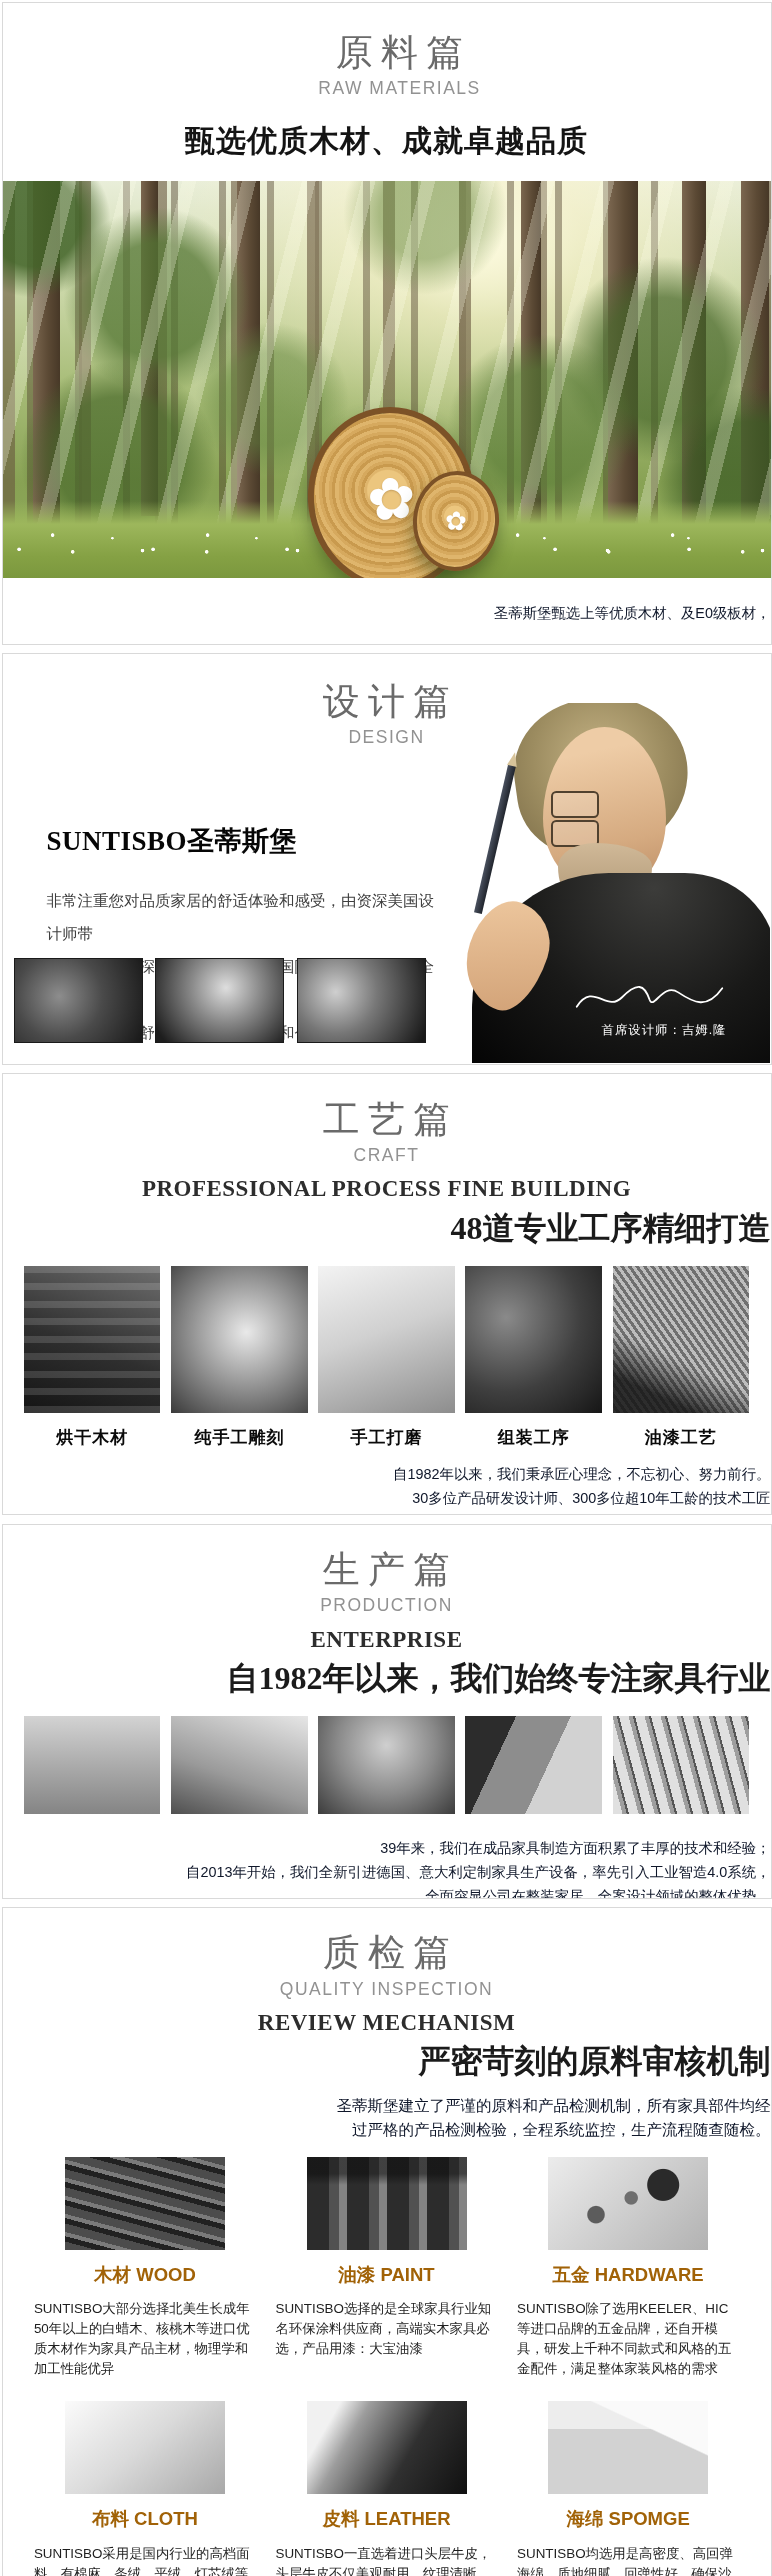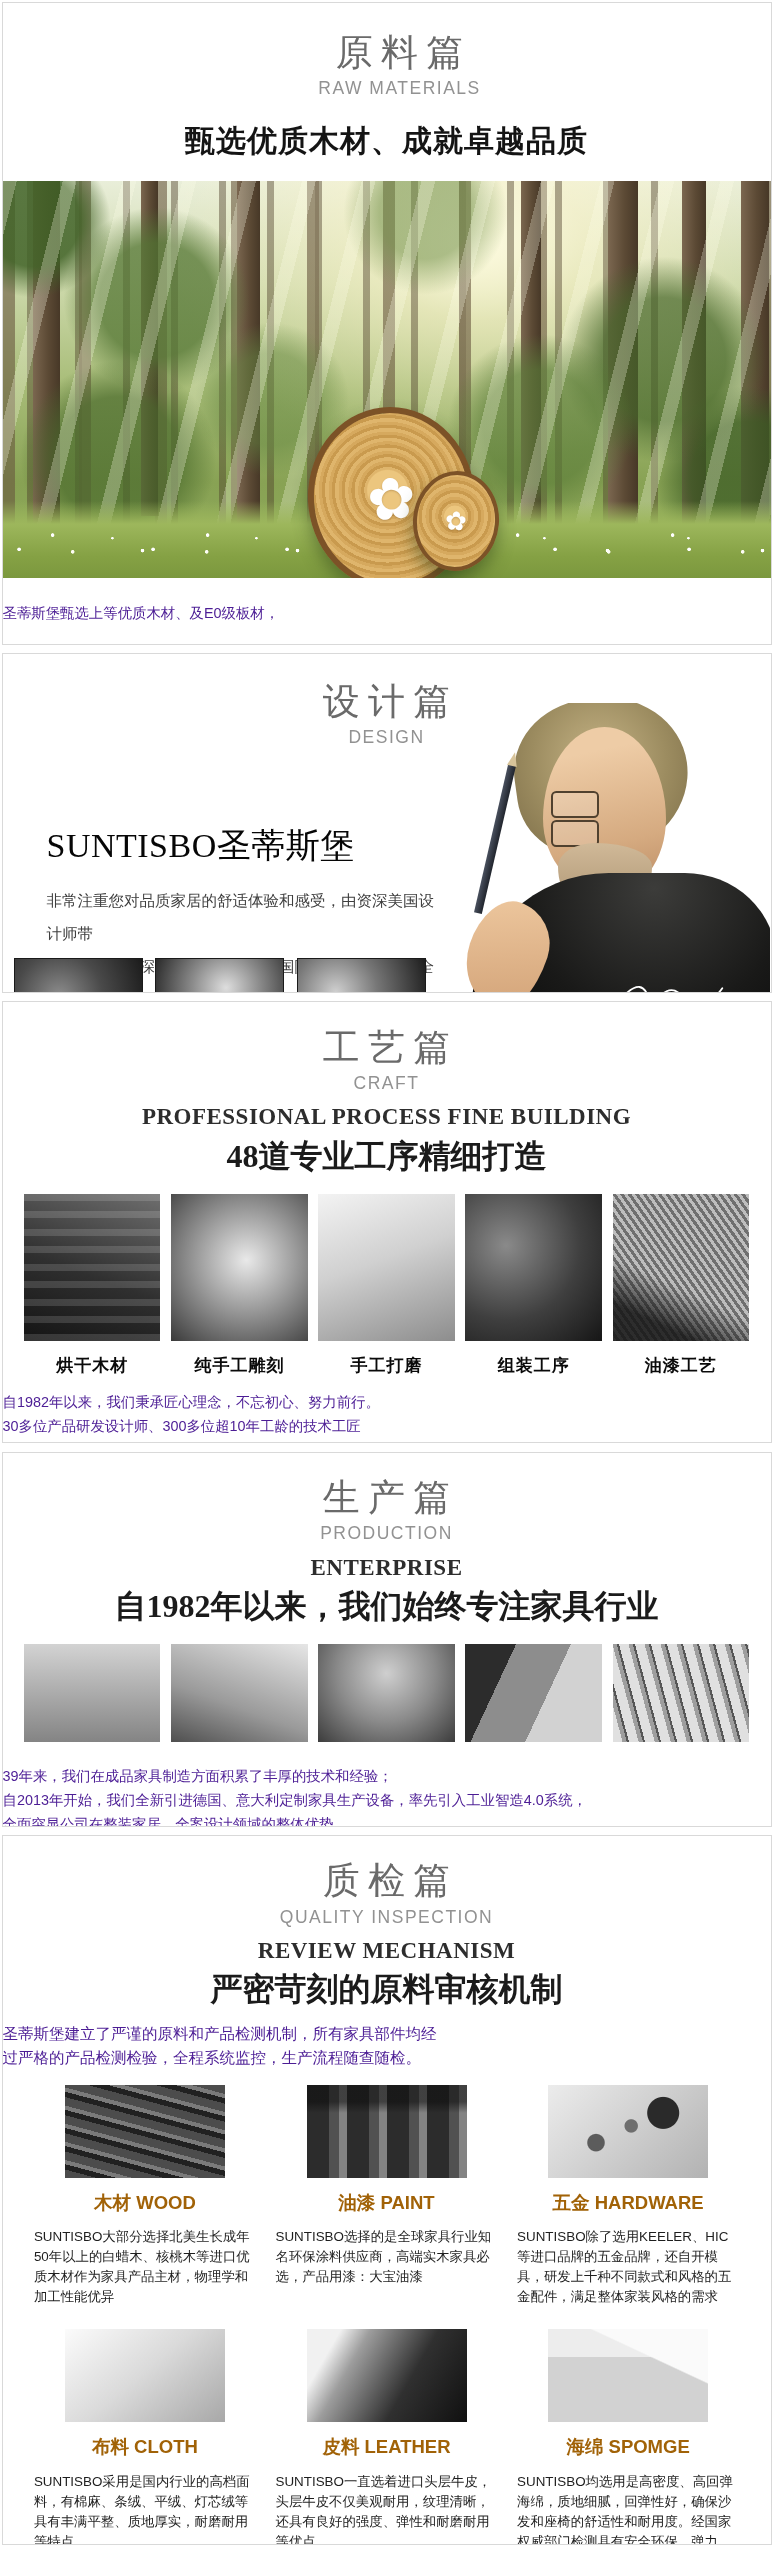--- a/index.html
+++ b/index.html
@@ -10,31 +10,31 @@
     -webkit-font-smoothing:antialiased;
   }
   .serif { font-family:"Liberation Serif","DejaVu Serif",serif; }
 
   
   .card {
     position:relative; margin:0 1.5px 8.2px 1.5px; background:#fff;
     border:1px solid #d9d9d9; box-sizing:border-box; overflow:hidden;
   }
   #card-raw        { height:643px; margin-top:2.1px; }
-  #card-design     { height:340px; }
+  #card-design     { height:412px; }
   #card-craft      { height:442px; }
   #card-production { height:375px; }
   #card-quality    { height:710px; }
 
   .sec-head { text-align:center; }
   .t-cn { font-size:37px; color:#6a6a6a; letter-spacing:8.2px; padding-left:8.2px; line-height:1.3; }
   .t-en { font-size:17.5px; color:#929292; letter-spacing:1.5px; margin-top:1px; }
   .sub-en   { text-align:center; font-weight:bold; font-size:23px; color:#2d2d2d; letter-spacing:0.5px; }
-  .headline { text-align:center; font-weight:bold; font-size:32px; color:#1b1b1b; margin-top:4.1px; }
-  .para { text-align:left; font-size:14.4px; color:#4c1d95; line-height:23px; }
+  .headline { text-align:right; font-weight:bold; font-size:32px; color:#1b1b1b; margin-top:4.1px; }
+  .para { text-align:right; font-size:14.4px; color:#0f172a; line-height:23px; }
 
   
   #card-raw .sec-head { padding-top:26px;padding-left:26px; }
   .raw-headline { text-align:center; font-weight:bold; font-size:30px; color:#141414; letter-spacing:1px; margin-top:21.6px; }
   .forest { position:relative; margin-top:19.6px; height:397px; overflow:hidden;
     background:
       radial-gradient(ellipse at 62% 16%, rgba(255,252,225,.95) 0%, rgba(255,246,205,.55) 16%, rgba(255,255,255,0) 46%),
       linear-gradient(180deg,#e9eed9 0%,#cdd9ab 26%,#a7bc77 52%,#88a254 76%,#8fab5b 100%);
   }
   .far-trunks { position:absolute; inset:0; opacity:.8;
@@ -105,21 +105,21 @@
              background:radial-gradient(ellipse at 60% 8%, #3c3c3a 0%, #191918 52%, #040404 100%);
              border-radius:45% 30% 0 0 / 70% 45% 0 0; }
   .d-hand  { position:absolute; left:13.4px; top:198px; width:78px; height:109px; transform:rotate(18deg);
              background:linear-gradient(160deg,#eec89f,#d1a176); border-radius:45% 55% 40% 60% / 50% 40% 60% 50%; }
   .d-pencil { position:absolute; left:36px; top:60px; width:8.2px; height:152px; transform:rotate(13deg);
              background:linear-gradient(90deg,#49505e,#20242c); }
   .d-pencil::after { content:""; position:absolute; left:-1px; top:-13.4px; border-left:5.2px solid rgba(0,0,0,0);
              border-right:5.2px solid rgba(0,0,0,0); border-bottom:14.4px solid #d8c49a; }
   .d-sign { position:absolute; right:43px; top:274px; text-align:right; color:#ffffff; }
   .d-sign .sig-label { font-size:12.4px; margin-top:2.1px; letter-spacing:1px; }
-  .design-brand { position:absolute; left:44px; top:169px; font-weight:normal; font-size:34px; color:#060606; letter-spacing:0.5px; }
+  .design-brand { position:absolute; left:44px; top:169px; font-weight:bold; font-size:27px; color:#060606; letter-spacing:0.5px; }
   .design-para  { position:absolute; left:44px; top:230px; width:389px; font-size:15.5px; color:#3e3e3e; line-height:33px; }
   .d-photos { position:absolute; left:11.3px; top:304px; display:flex; gap:12.4px; }
   .d-photos .wphoto { width:129px; height:85px; box-shadow:inset 0 0 0 1px #1a1a1a; }
   .w1 { background:radial-gradient(circle at 35% 45%, #8d8d8d 0%, #4a4a4a 45%, #161616 100%); }
   .w2 { background:radial-gradient(circle at 55% 35%, #dedede 0%, #8a8a8a 38%, #1d1d1d 90%); }
   .w3 { background:radial-gradient(circle at 30% 40%, #cfcfcf 0%, #777 40%, #181818 95%); }
 
   
   #card-craft .sec-head, #card-production .sec-head, #card-quality .sec-head, #card-packaging .sec-head { padding-top:21.6px; }
   .gap20 { height:10.3px; }

